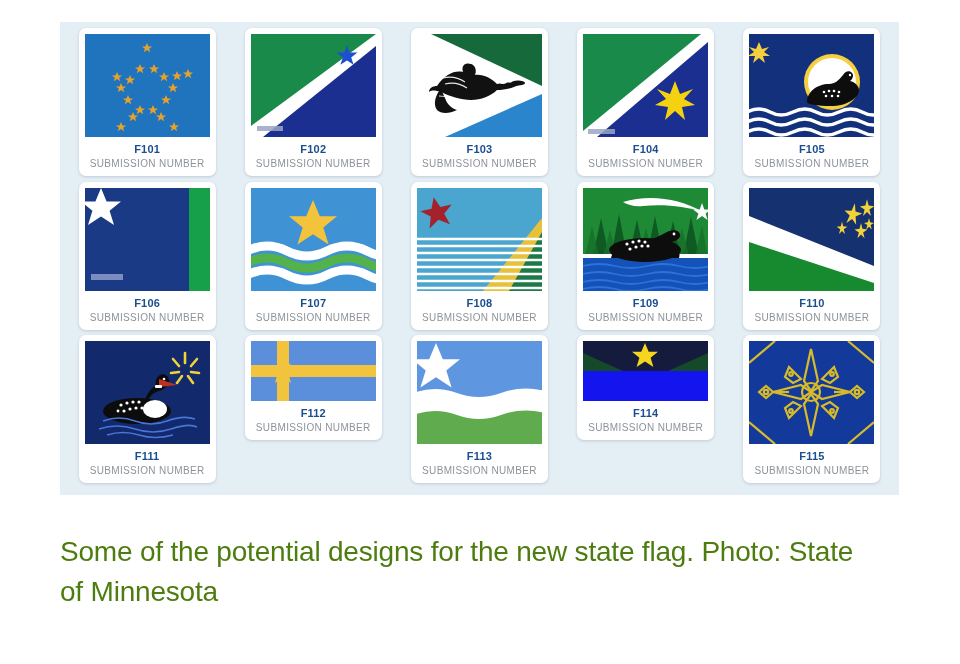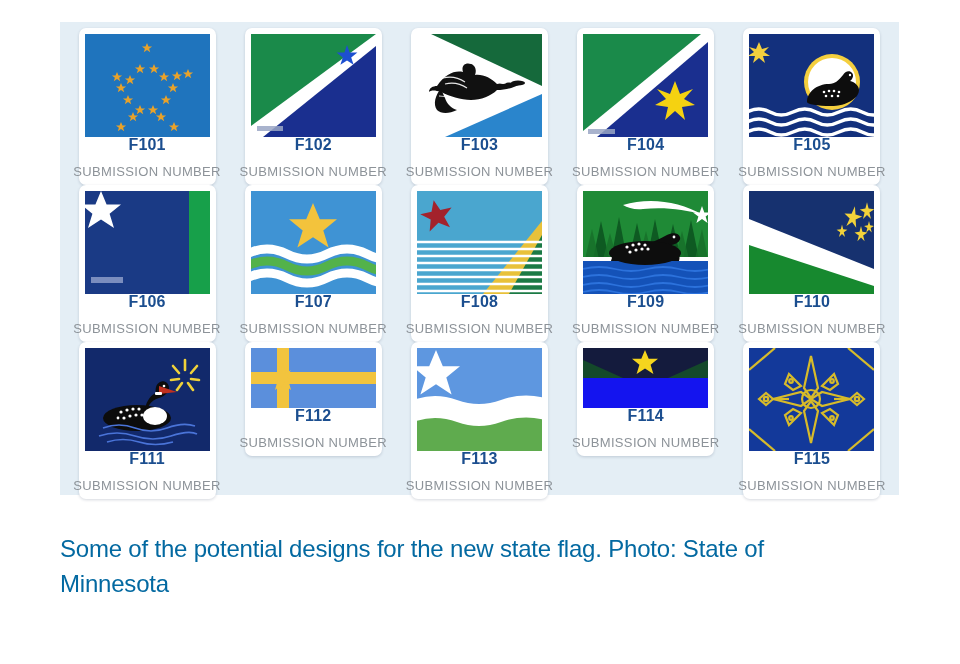--- a/index.html
+++ b/index.html
@@ -43,47 +43,48 @@
     width: 125px; height: 103px;
     position: relative;
     overflow: hidden;
     background: #fff;
     flex: 0 0 auto;
   }
   .flagbox.short { height: 60px; }
   .flagbox svg { display:block; width:100%; height:100%; }
 
   .card-id {
-    font-size: 16px;
+    margin-top: 7px;
+    font-size: 11px;
     font-weight: bold;
     color: #1b4e8f;
     letter-spacing: .2px;
     line-height: 1;
   }
   .card-sub {
-    margin-top: 12px;
-    font-size: 13px;
+    margin-top: 4px;
+    font-size: 10px;
     color: #8d9399;
     letter-spacing: .35px;
     line-height: 1;
     text-transform: uppercase;
     white-space: nowrap;
   }
   
   .card.short-flag { justify-content: center; }
   .card.short-flag .flagbox { margin-bottom: 0; }
   .card.short-flag .spacer { flex: 1 1 auto; }
 
   .caption {
     position: absolute;
     left: 60px; top: 532px;
     width: 800px;
-    font-size: 24px;
+    font-size: 28px;
     line-height: 1.44;
-    color: #0369a1;
+    color: #4d7c0f;
     font-family: "Liberation Sans", sans-serif;
     letter-spacing: -0.2px;
   }
 </style>
 </head>
 <body>
 
 <div class="page">
 
   <div class="gallery">

